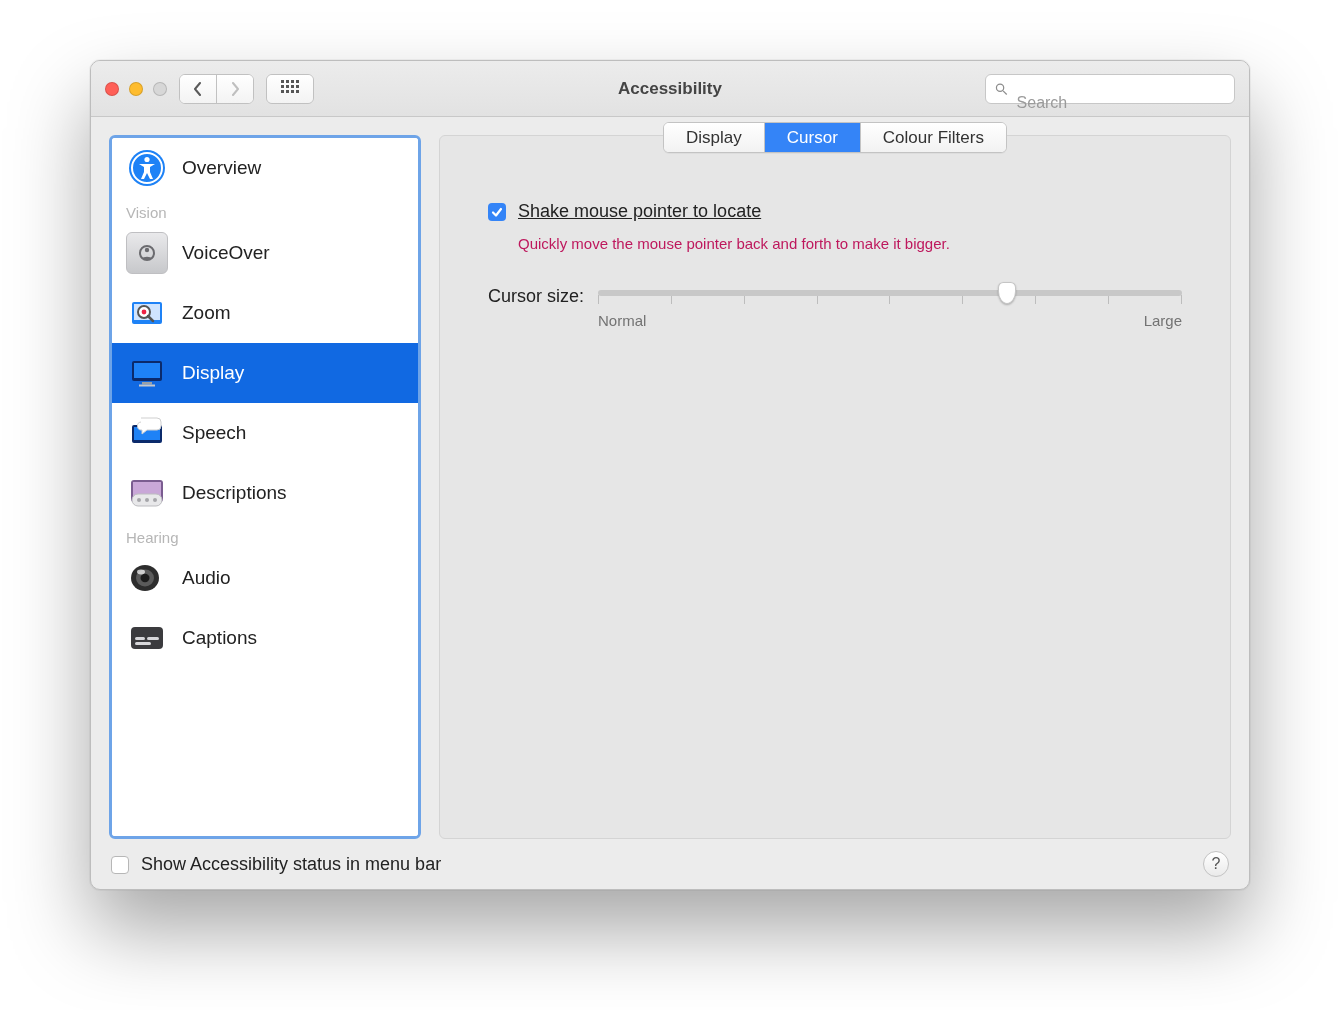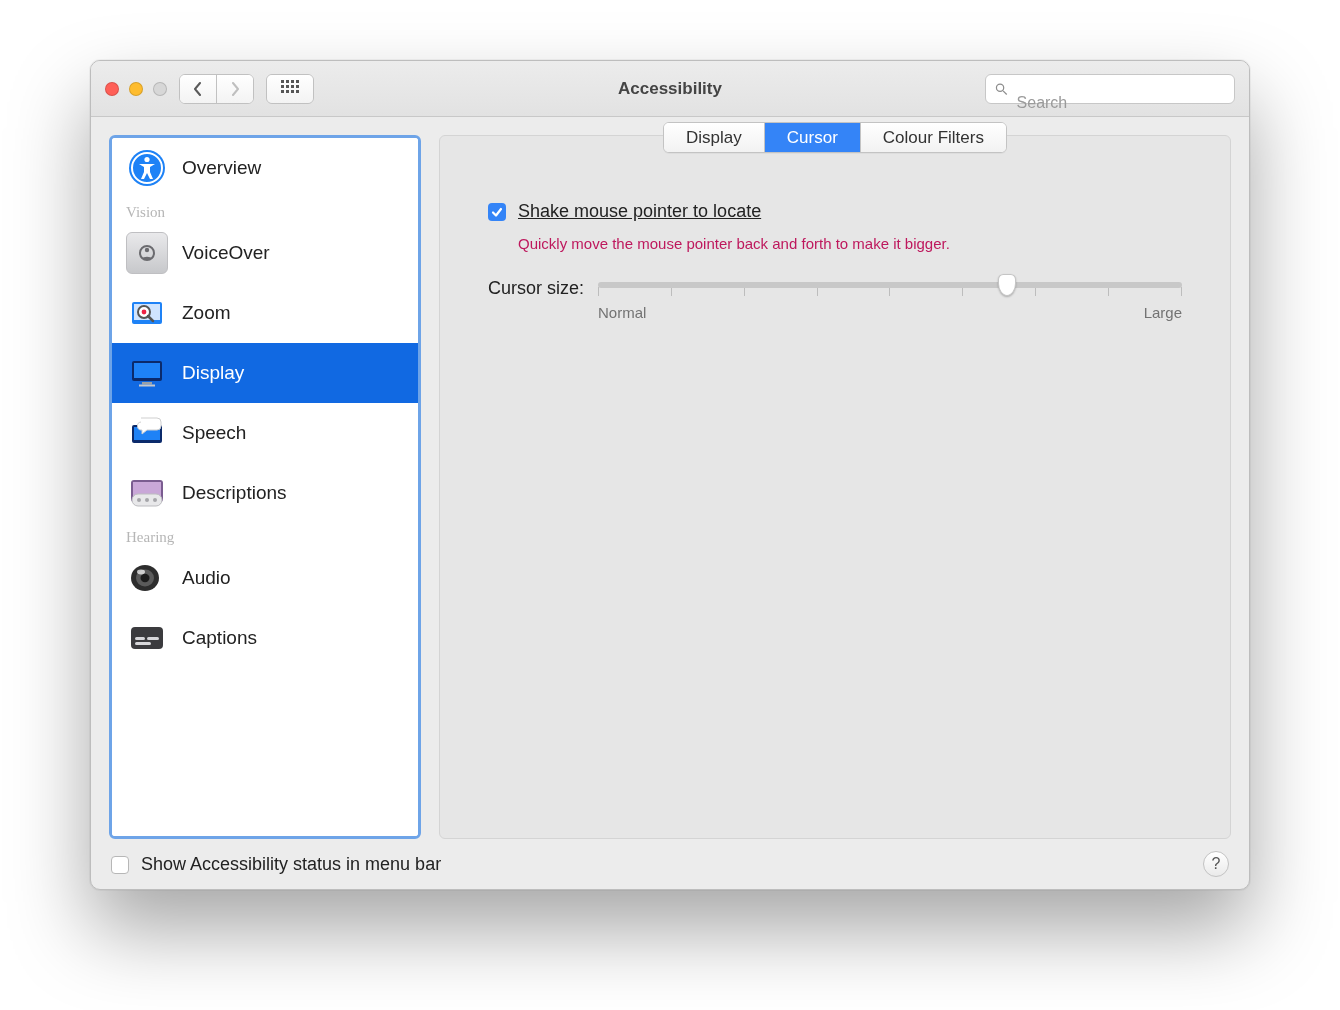--- a/index.html
+++ b/index.html
@@ -117,21 +117,20 @@
   }
   .sidebar {
     height: 100%;
     overflow: hidden;
     background: #fff;
   }
   .sb-section-label {
     font-size: 15px;
     color: #b6b6b6;
     padding: 6px 14px 2px 14px;
-    font-family: Liberation Serif, serif;
   }
   .sb-item {
     display: flex; align-items: center;
     gap: 14px;
     height: 60px;
     padding: 0 14px;
     font-size: 19px;
     color: #222;
   }
   .sb-item.selected {
@@ -200,21 +199,21 @@
   .checkbox.checked { background:#3484f7; }
   .checkbox.checked svg { stroke:#fff; }
   .checkbox.unchecked { background:#fff; border:1px solid #b7b7b7; }
   .check-texts .label { font-size: 18px; color:#222;text-decoration:underline; }
   .check-texts .desc  { font-size: 15px; color:#be185d; margin-top:12px; max-width:520px; line-height:1.35; }
 
   .slider-row {
     display: flex;
     align-items: flex-start;
     gap: 14px;
-    margin-top: 24px;
+    margin-top: 32px;
   }
   .slider-label { font-size: 18px; color:#222; padding-top:0px; white-space:nowrap; }
   .slider-wrap { flex:1; }
   .slider-track {
     position: relative;
     height: 6px;
     background:#c8c8c8;
     border-radius:3px;
     margin-top:4px;
   }

